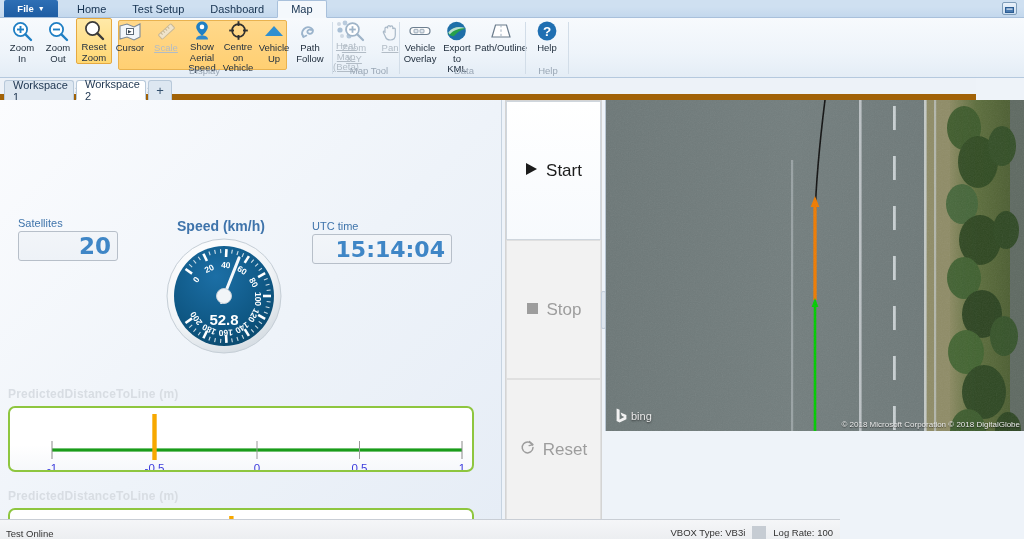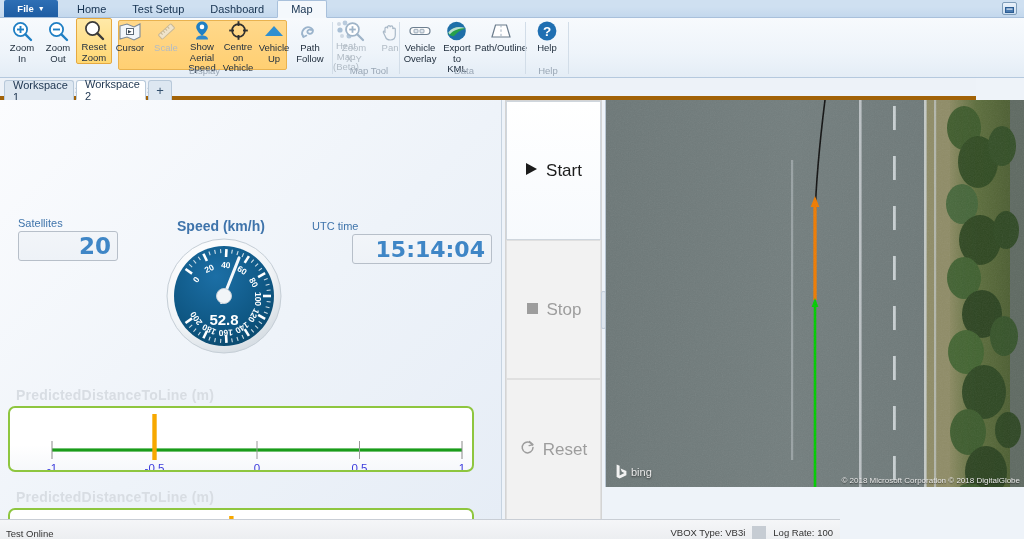--- a/index.html
+++ b/index.html
@@ -58,36 +58,36 @@
     text-align:center; font-size:9.5px; color:#9aa7b5;
   }
   .rdiv{ position:absolute; top:4px; width:1px; height:52px; background:#d2dde8; }
 
   .ritem{
     width:auto; min-width:36px; padding:2px 4px 0 4px; height:46px;
     display:flex; flex-direction:column; align-items:center; justify-content:flex-start;
     font-size:9.5px; line-height:10.5px; color:#22303f; text-align:center;
   }
   .ritem .lbl{ margin-top:1px; white-space:pre-line; }
-  .ritem.dis{ color:#b2bcc6; }
+  .ritem.dis{ color:#b2bcc6;text-decoration:underline; }
   .ritem.sel{
     background:linear-gradient(to bottom,#ffe9a8,#ffd873);
     border:1px solid #e6a940; border-radius:2px; padding:1px 3px 0 3px;
   }
   .group-hl{
     position:absolute; top:2px; height:50px;
     background:linear-gradient(to bottom,#ffd88a,#ffcf72);
     border:1px solid #e9b24f; border-radius:2px;
   }
   .icn{ height:22px; display:flex; align-items:center; justify-content:center; }
 
   
   .wtabs{
     position:absolute; left:0; top:78px; width:976px; height:22px;
-    background:#edf2f8; border-bottom:4px solid #a16207;
+    background:#edf2f8; border-bottom:6px solid #a16207;
   }
   .wtab{
     position:absolute; top:2px; height:20px;
     display:flex; align-items:center; gap:7px;
     padding:0 8px; font-size:11px; color:#1c3category; color:#1c344f;
     background:#dde7f1; border:1px solid #b8c9da; border-bottom:none;
     border-radius:3px 3px 0 0;
   }
   .wtab.active{ background:#ffffff; border-bottom:1px solid #fff; }
   .wtab .x{ font-size:10px; color:#8a98a6; }
@@ -118,23 +118,22 @@
   }
 
   
   .gauge-title{
     position:absolute; font-size:14px; font-weight:bold; color:#3f74ab;
   }
   .gauge-wrap{ position:absolute; }
 
   
   .lin-title{
-    position:absolute; font-size:14px; font-weight:bold; color:#d8dde3;
+    position:absolute; font-size:12px; font-weight:bold; color:#d8dde3;
     letter-spacing:.2px;
-    margin-left:8px;
   }
   .lin-box{
     position:absolute;
     background:linear-gradient(to bottom,#ffffff 0%,#ffffff 60%,#f6f8fb 100%);
     border:2px solid #8ec63f; border-radius:7px;
   }
   .lin-svg{ display:block; }
 
   
   .ctrl{
@@ -155,21 +154,21 @@
   .ctrl-btn.off{
     background:#f2f2f2; border:1px solid #e0e0e0; color:#9d9d9d;
   }
   .sbar{
     position:absolute; right:-5px; top:190px; width:5px; height:38px;
     background:#dfe6ee; border:1px solid #c3cedb; border-radius:2px;
   }
 
   
   .map{
-    position:absolute; left:605px; top:100px; width:419px; height:387px;
+    position:absolute; left:605px; top:100px; width:419px; height:331px;
     overflow:hidden; background:#8b5cf6;
     border-left:1px solid #b9c6d3;
   }
   .map-credit{
     position:absolute; right:4px; bottom:2px; font-size:8px;
     color:#e9e9e9; text-shadow:0 1px 1px rgba(0,0,0,.55);
     white-space:nowrap;
   }
   .bing{
     position:absolute; left:10px; bottom:8px;
@@ -448,21 +447,21 @@
     </div>
     <div class="wtab-add" style="left:148px;">+</div>
   </div>
 
   <div class="dash">
 
     <div class="fld-label" style="left:18px; top:117px;">Satellites</div>
     <div class="fld-box" style="left:18px; top:131px; width:100px; height:30px; font-size:23px;">20</div>
 
     <div class="fld-label" style="left:312px; top:120px;">UTC time</div>
-    <div class="fld-box" style="left:312px; top:134px; width:140px; height:30px; font-size:22px;margin-left:40px;">15:14:04</div>
+    <div class="fld-box" style="left:312px; top:134px; width:140px; height:30px; font-size:22px;">15:14:04</div>
 
     <div class="gauge-title" style="left:177px; top:118px;">Speed (km/h)</div>
     <div class="gauge-wrap" style="left:156px; top:138px;">
       <svg width="136" height="116" viewBox="0 0 136 116">
         <defs>
           <radialGradient id="bezel" cx="35%" cy="25%" r="85%">
             <stop offset="0%" stop-color="#ffffff"></stop>
               <stop offset="65%" stop-color="#f1f4f7"></stop>
               <stop offset="100%" stop-color="#cfd7de"></stop>
           </radialGradient>

